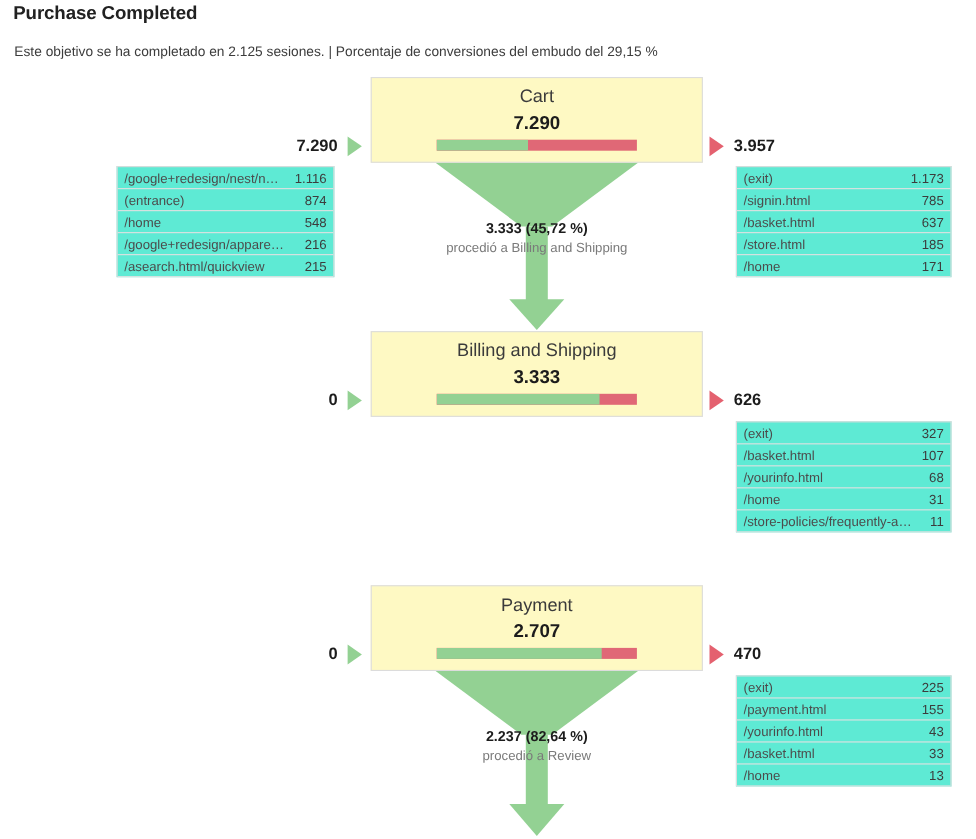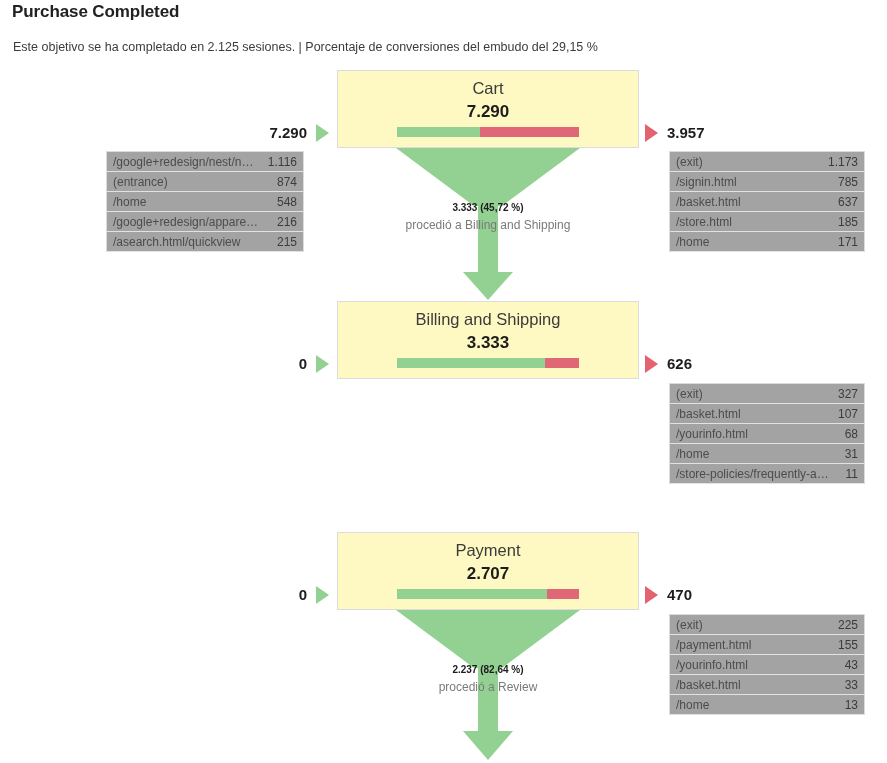--- a/index.html
+++ b/index.html
@@ -104,21 +104,21 @@
   .tri-red {
     border-left: 13px solid #e4616f;
     margin-right: 9px;
   }
 
   
   .mini-table {
     position: absolute;
     border: 1px solid #dcdcdc;
     border-bottom: none;
-    background: #a3a3a3;
+    background: #5eead4;
     font-size: 12px;
     color: #4a4a4a;
   }
   .mini-table .row {
     display: flex;
     align-items: center;
     height: 20px;
     border-bottom: 1px solid #e2e2e2;
     padding: 0 6px;
   }
@@ -144,21 +144,21 @@
   }
   .connector svg { display: block; }
 
   .conv-label {
     position: absolute;
     left: 0; width: 302px;
     text-align: center;
     pointer-events: none;
   }
   .conv-main {
-    font-size: 10px;
+    font-size: 13px;
     font-weight: bold;
     color: #1c1c1c;
     line-height: 19px;
   }
   .conv-sub {
     font-size: 12px;
     color: #7a7a7a;
     line-height: 16px;
     text-align: center;
   }

